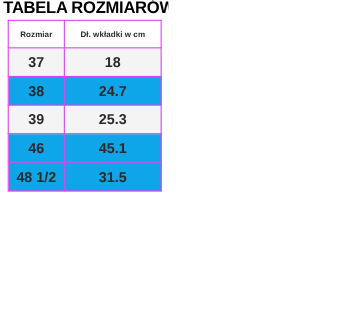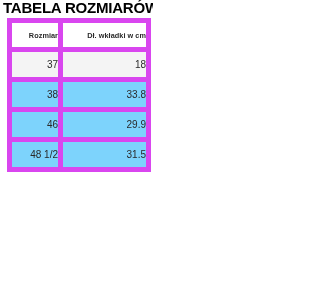--- a/index.html
+++ b/index.html
@@ -58,43 +58,43 @@
     border-collapse: collapse;
     table-layout: fixed;
     background: #ffffff;
   }
 
   table.size-table col.c-size  { width: 51px; }
   table.size-table col.c-value { width: 88px; }
 
   table.size-table th,
   table.size-table td {
-    border: 5px solid #d946ef;
-    text-align: right;
+    border: 1px solid #d946ef;
+    text-align: center;
     vertical-align: middle;
     color: #2a2a2a;
     padding: 0;
   }
 
   table.size-table th {
     height: 24px;
     font-size: 7.3px;
     font-weight: 700;
     letter-spacing: 0.05px;
     background: #ffffff;
   }
 
   table.size-table td {
     height: 25.1px;
-    font-size: 10px;
-    font-weight: 400;
+    font-size: 13px;
+    font-weight: 700;
   }
 
   tr.shade td { background: #f4f4f4; }
-  tr.plain td { background: #7dd3fc; }
+  tr.plain td { background: #0ea5e9; }
 </style>
 </head>
 <body>
 
 <div id="page">
 
   <div class="title">TABELA ROZMIARÓW</div>
 
   <div class="table-wrap">
     <table class="size-table">
@@ -108,25 +108,29 @@
           <th>Dł. wkładki w cm</th>
         </tr>
       </thead>
       <tbody id="table-body">
           <tr class="shade">
             <td>37</td>
             <td>18</td>
           </tr>
           <tr class="plain">
             <td>38</td>
-            <td>33.8</td>
+            <td>24.7</td>
+          </tr>
+          <tr class="shade">
+            <td>39</td>
+            <td>25.3</td>
           </tr>
           <tr class="plain">
             <td>46</td>
-            <td>29.9</td>
+            <td>45.1</td>
           </tr>
           <tr class="plain">
             <td>48 1/2</td>
             <td>31.5</td>
           </tr>
         </tbody>
     </table>
   </div>
 
 </div>

